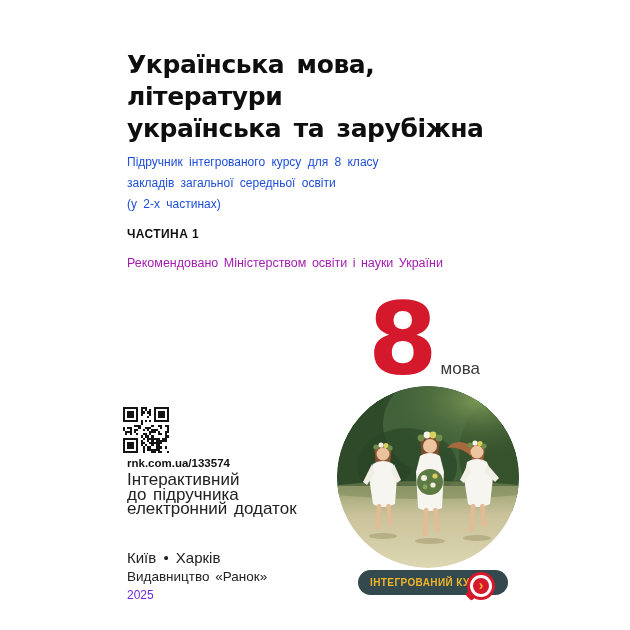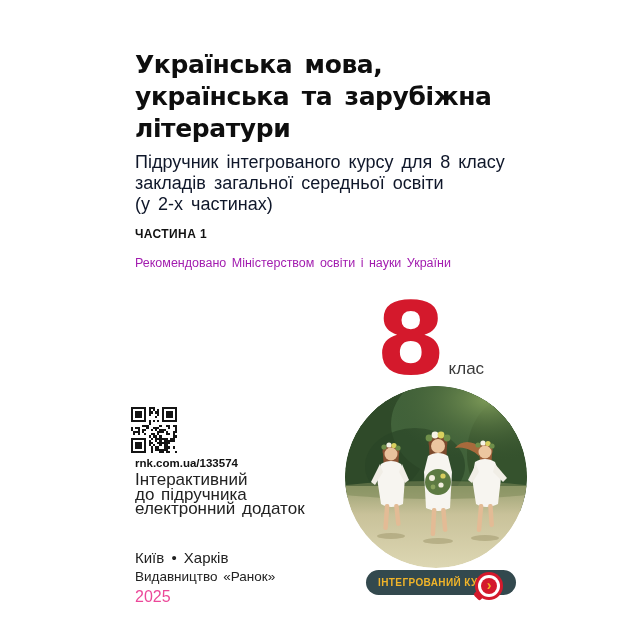--- a/index.html
+++ b/index.html
@@ -1,32 +1,32 @@
 <!DOCTYPE html>
 <html style="--accent-red: #d4192c; --badge-bg: #33494e; --badge-text: #f0b429;"><head>
 <meta charset="utf-8">
 <style>
   html,body { margin:0; padding:0; background:#ffffff; }
   #canvas {
     position:relative; width:558px; height:630px; background:#fff;
-    font-family:"Liberation Sans", sans-serif; color:#1b1b1b; overflow:hidden;margin-left:8px;
+    font-family:"Liberation Sans", sans-serif; color:#1b1b1b; overflow:hidden;
   }
   .abs { position:absolute; }
 
   .title {
     left:127px; top:49px;
     font-family:"DejaVu Sans", sans-serif;
     font-weight:bold; font-size:25px; line-height:32px;
     letter-spacing:-0.4px; word-spacing:4px; color:#0e0e0e;
   }
   .title span { display:block; white-space:nowrap; }
 
   .subtitle {
-    left:127px; top:152px; font-size:18px; line-height:21px;
-    word-spacing:3px; color:#0f172a;
+    left:127px; top:152px; font-size:12px; line-height:21px;
+    word-spacing:3px; color:#1d4ed8;
   }
   .subtitle span { display:block; white-space:nowrap; }
 
   .part-label {
     left:127px; top:227px; font-weight:bold; font-size:12px; letter-spacing:0.4px; color:#111;
   }
   .approval {
     left:127px; top:256px; font-size:12.5px; word-spacing:2px; color:#a21caf;
   }
 
@@ -44,21 +44,21 @@
   .qr-caption span { display:block; white-space:nowrap; }
 
   .photo-circle {
     left:337px; top:386px; width:182px; height:182px;
     border-radius:50%; overflow:hidden;
   }
   .photo-circle svg { display:block; }
 
   .footer-cities { left:127px; top:549px; font-size:15px; color:#222; word-spacing:3px; }
   .footer-publisher { left:127px; top:569px; font-size:13.5px; color:#222; word-spacing:2px; }
-  .footer-year { left:127px; top:588px; font-size:16px; color:#ec4899; }
+  .footer-year { left:127px; top:588px; font-size:12px; color:#6d28d9; }
 
   .badge { left:358px; top:570px; height:28px; }
   .badge-pill {
     height:25px; background:var(--badge-bg,#33494e); border-radius:13px;
     display:flex; align-items:center; padding:0 24px 0 12px;
   }
   .badge-label {
     color:var(--badge-text,#f0b429); font-weight:bold; font-size:10px;
     letter-spacing:0.4px; white-space:nowrap;
   }
@@ -80,37 +80,37 @@
     margin-top:-2px;
   }
 </style>
 </head>
 <body>
 
 <div id="canvas">
 
   <h1 class="abs title" style="margin:0;">
     <span>Українська мова,</span>
+    <span>літератури</span>
     <span>українська та зарубіжна</span>
-    <span>літератури</span>
   </h1>
 
   <div class="abs subtitle">
     <span>Підручник інтегрованого курсу для 8 класу</span>
     <span>закладів загальної середньої освіти</span>
     <span>(у 2-х частинах)</span>
   </div>
 
   <div class="abs part-label">ЧАСТИНА 1</div>
 
   <div class="abs approval">Рекомендовано Міністерством освіти і науки України</div>
 
   <div class="abs grade">
     <div class="grade-number">8</div>
-    <div class="grade-label">клас</div>
+    <div class="grade-label">мова</div>
   </div>
 
   <div class="abs qr-block">
     <svg viewBox="0 0 21 21" xmlns="http://www.w3.org/2000/svg">
         <rect x="0" y="0" width="1" height="1" fill="#141414"></rect>
         <rect x="1" y="0" width="1" height="1" fill="#141414"></rect>
         <rect x="2" y="0" width="1" height="1" fill="#141414"></rect>
         <rect x="3" y="0" width="1" height="1" fill="#141414"></rect>
         <rect x="4" y="0" width="1" height="1" fill="#141414"></rect>
         <rect x="5" y="0" width="1" height="1" fill="#141414"></rect>

